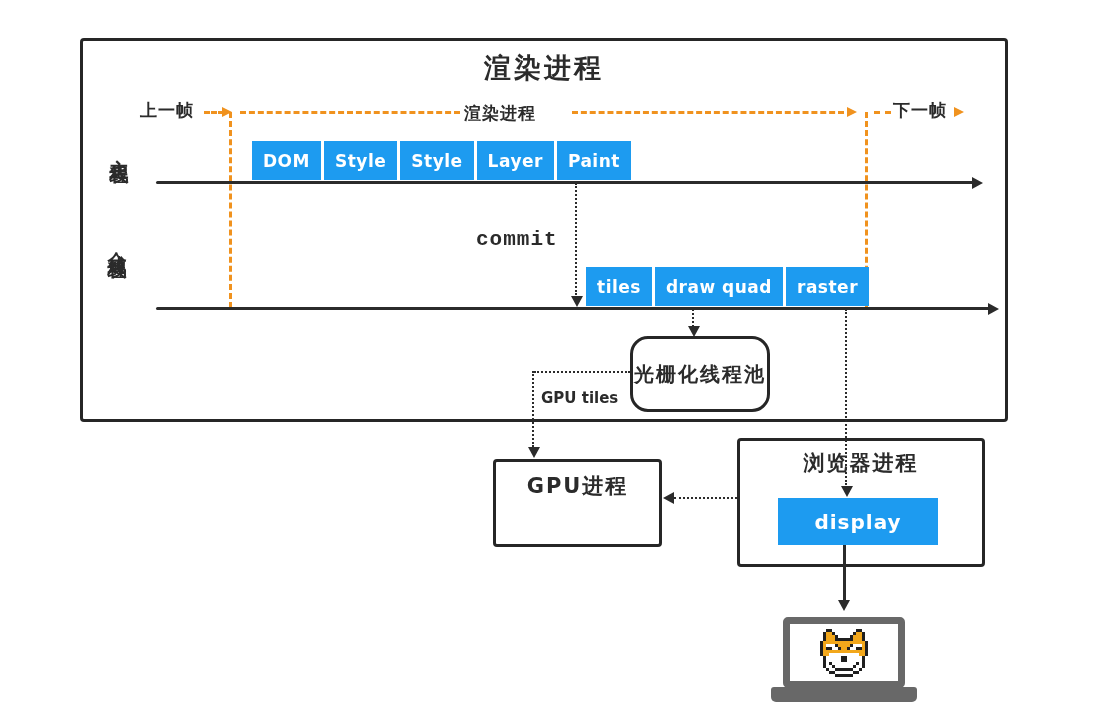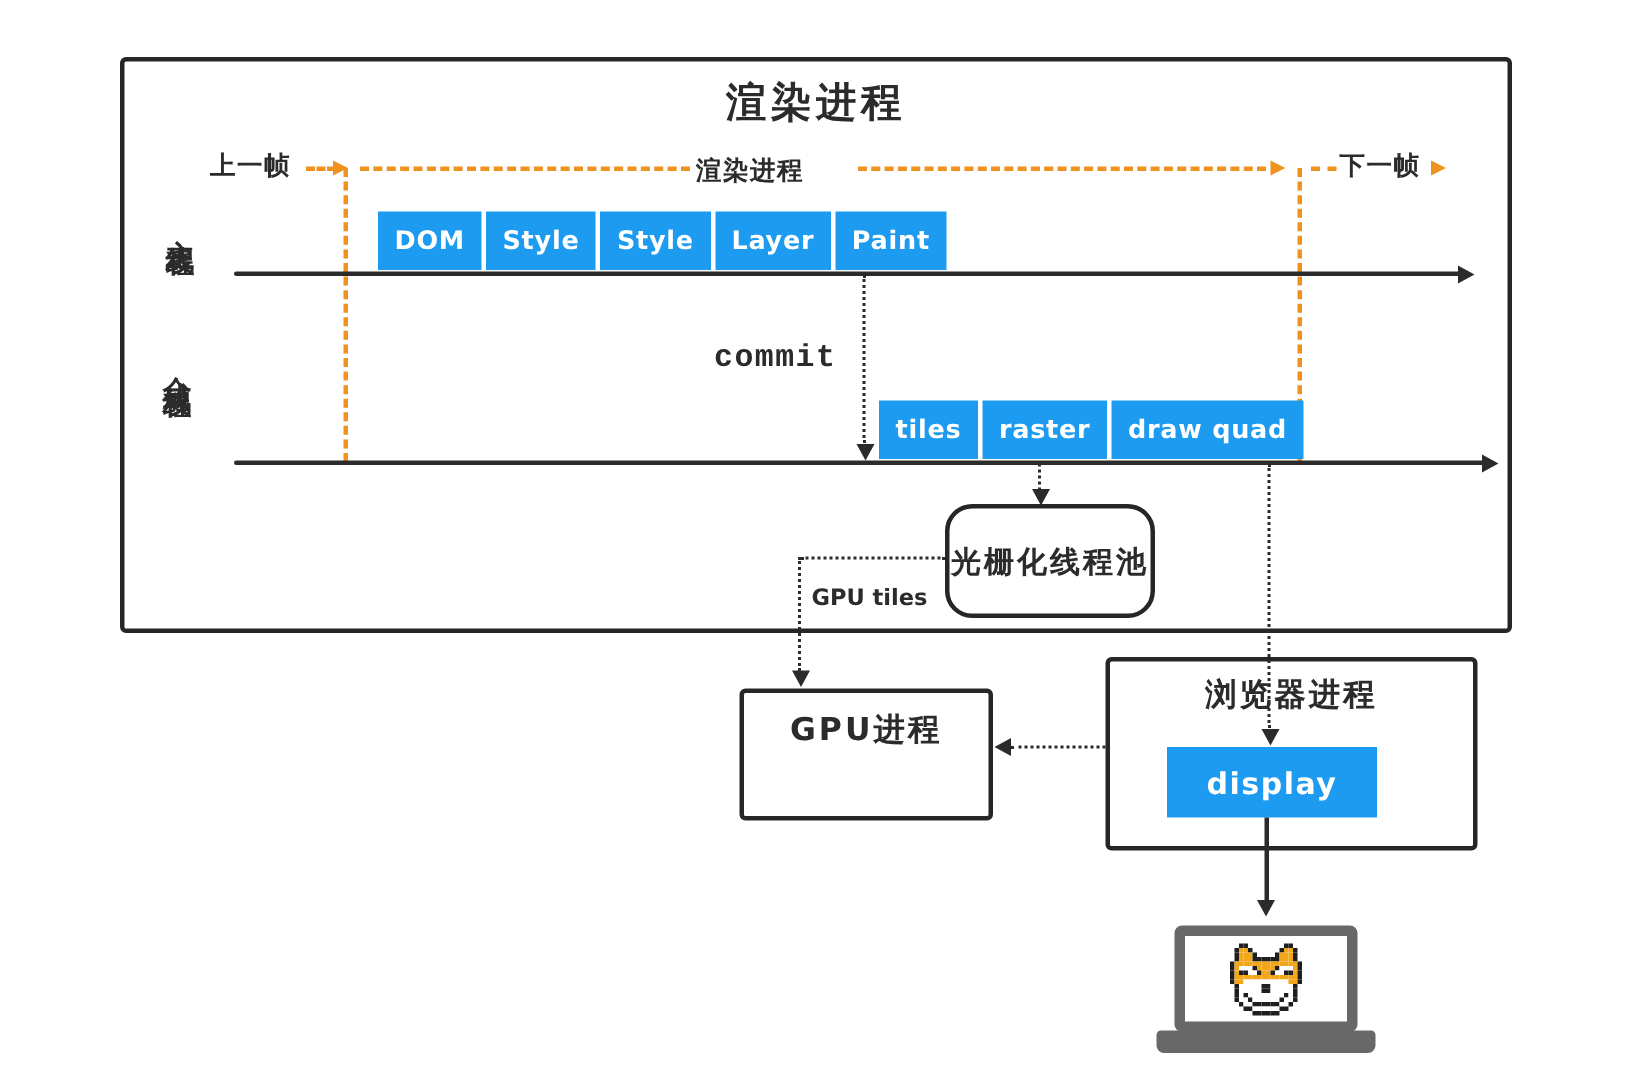--- a/index.html
+++ b/index.html
@@ -91,22 +91,22 @@
   <div class="dot-v" style="left:575px;top:183px;height:112px;"></div>
   <div class="arr arr-d" style="left:570.5px;top:296px;"></div>
 
   <div class="v-lbl" style="left:108px;top:235px;">合成线程</div>
   <div class="hline" style="left:156px;top:307px;width:838px;"></div>
   <div class="arr arr-r" style="left:988px;top:302.5px;"></div>
 
   <div class="stage-row" style="left:586px;top:267px;">
 
   <div class="stage">tiles</div>
+      <div class="stage">draw quad</div>
       <div class="stage">raster</div>
-      <div class="stage">draw quad</div>
     </div>
 
   <div class="dot-v" style="left:692px;top:309px;height:18px;"></div>
   <div class="arr arr-d" style="left:687.5px;top:326px;"></div>
   <div class="sketch-box pool-box" style="left:630px;top:336px;width:134px;height:70px;">
     <span class="box-title" style="font-size:20px;">光栅化线程池</span>
   </div>
 
   <div class="dot-h" style="left:534px;top:371px;width:96px;"></div>
   <div class="dot-v" style="left:532px;top:371px;height:76px;"></div>
@@ -119,21 +119,21 @@
 
   <div class="sketch-box" style="left:737px;top:438px;width:242px;height:123px;"></div>
   <div class="abs box-title" style="left:737px;top:449px;width:248px;text-align:center;">浏览器进程</div>
 
   <div class="dot-h" style="left:674px;top:497px;width:63px;"></div>
   <div class="arr arr-l" style="left:663px;top:492px;"></div>
 
   <div class="dot-v" style="left:845px;top:309px;height:176px;"></div>
   <div class="arr arr-d" style="left:840.5px;top:486px;"></div>
 
-  <div class="display-box" style="left:778px;top:498px;width:140px;height:47px;">
+  <div class="display-box" style="left:778px;top:498px;width:160px;height:47px;">
     <span>display</span>
   </div>
 
   <div class="solid-v" style="left:843px;top:545px;height:56px;"></div>
   <div class="arr arr-d" style="left:838px;top:600px;"></div>
 
   <div class="laptop-screen" style="left:783px;top:617px;width:108px;height:57px;"></div>
   <div class="laptop-base" style="left:771px;top:687px;width:146px;height:15px;"></div>
   <div class="doge" style="left:820px;top:629px;">
       <i style="left: 6px; top: 0px; width: 3px; height: 3px; background: rgb(31, 31, 31);"></i>

